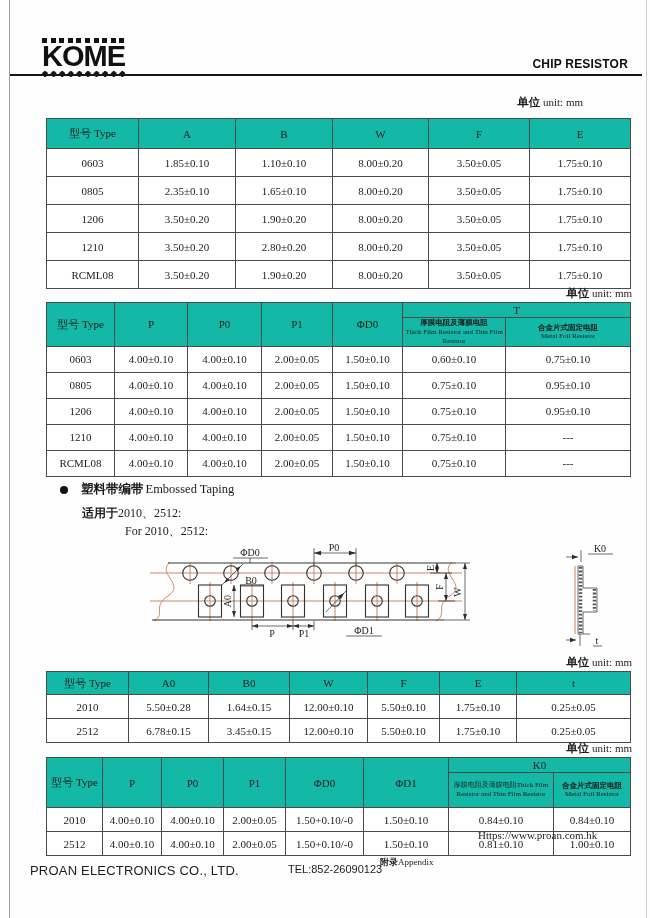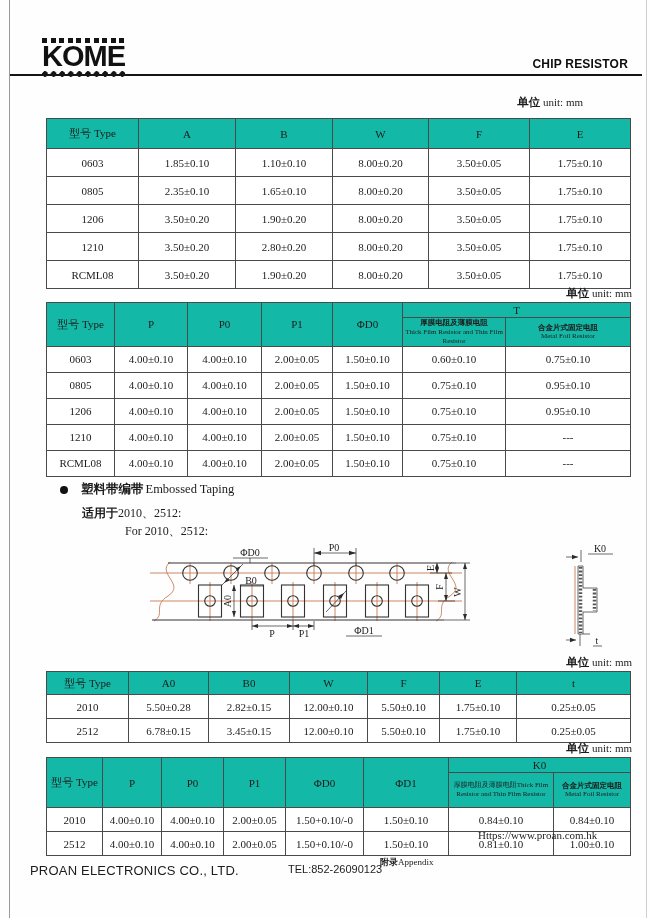--- a/index.html
+++ b/index.html
@@ -375,21 +375,21 @@
         <th>W</th>
         <th>F</th>
         <th>E</th>
         <th>t</th>
       </tr>
     </thead>
     <tbody>
         <tr>
           <td>2010</td>
           <td>5.50±0.28</td>
-          <td>2.82±0.15</td>
+          <td>1.64±0.15</td>
           <td>12.00±0.10</td>
           <td>5.50±0.10</td>
           <td>1.75±0.10</td>
           <td>0.25±0.05</td>
         </tr>
         <tr>
           <td>2512</td>
           <td>6.78±0.15</td>
           <td>3.45±0.15</td>
           <td>12.00±0.10</td>

